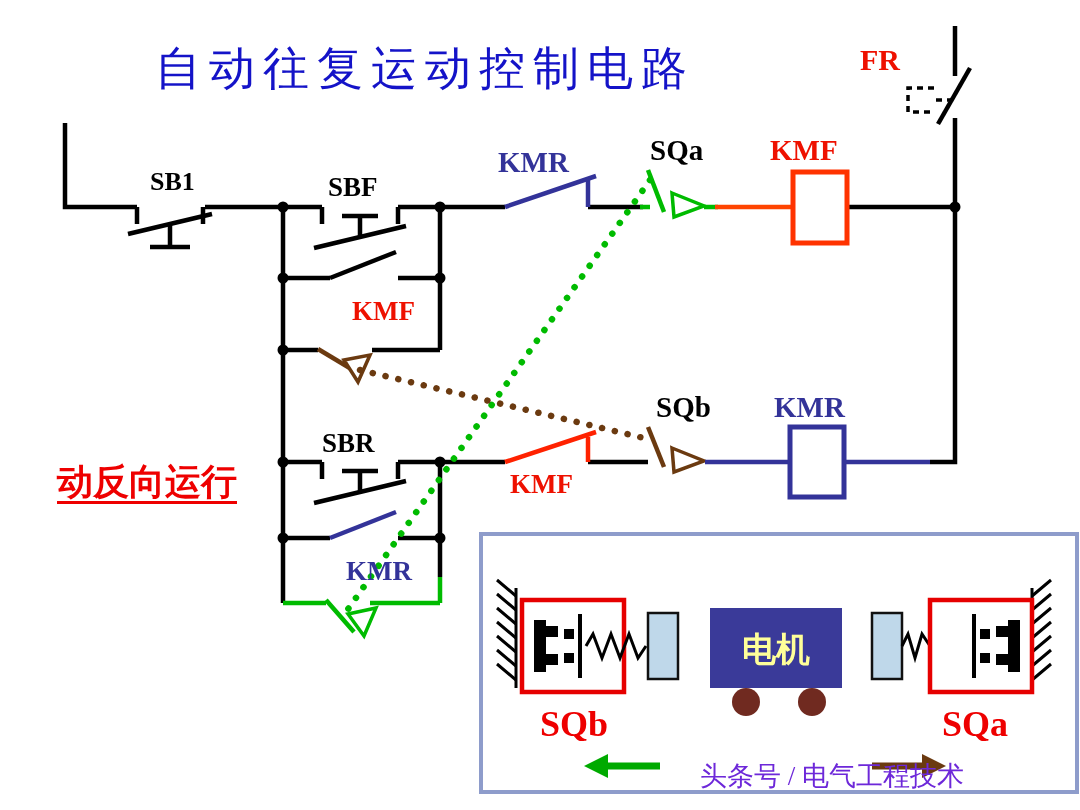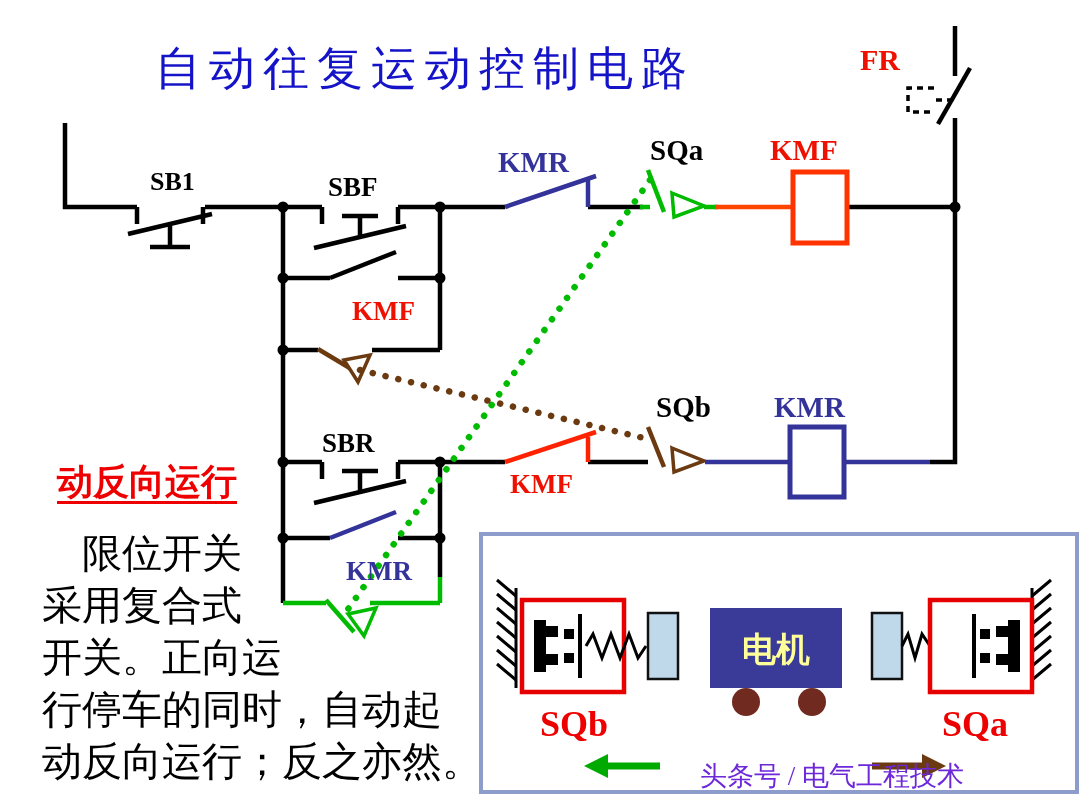--- a/index.html
+++ b/index.html
@@ -202,23 +202,16 @@
       <path d="M872 766 H924" stroke="#6b3a10" stroke-width="7" fill="none"></path>
       <path d="M922 754 L922 778 L946 766 Z" fill="#6b3a10"></path>
     </g>
   </g>
 </svg>
 
 <div class="title">自动往复运动控制电路</div>
 
 <div class="key-heading">动反向运行</div>
 
-<div class="notes">
-  <div>　限位开关</div>
-  <div>采用复合式</div>
-  <div>开关。正向运</div>
-  <div>行停车的同时，自动起</div>
-  <div>动反向运行；反之亦然。</div>
+
+<div class="watermark">头条号 / 电气工程技术</div>
+
 </div>
 
-<div class="watermark">头条号 / 电气工程技术</div>
-
-</div>
-
 </body></html>

